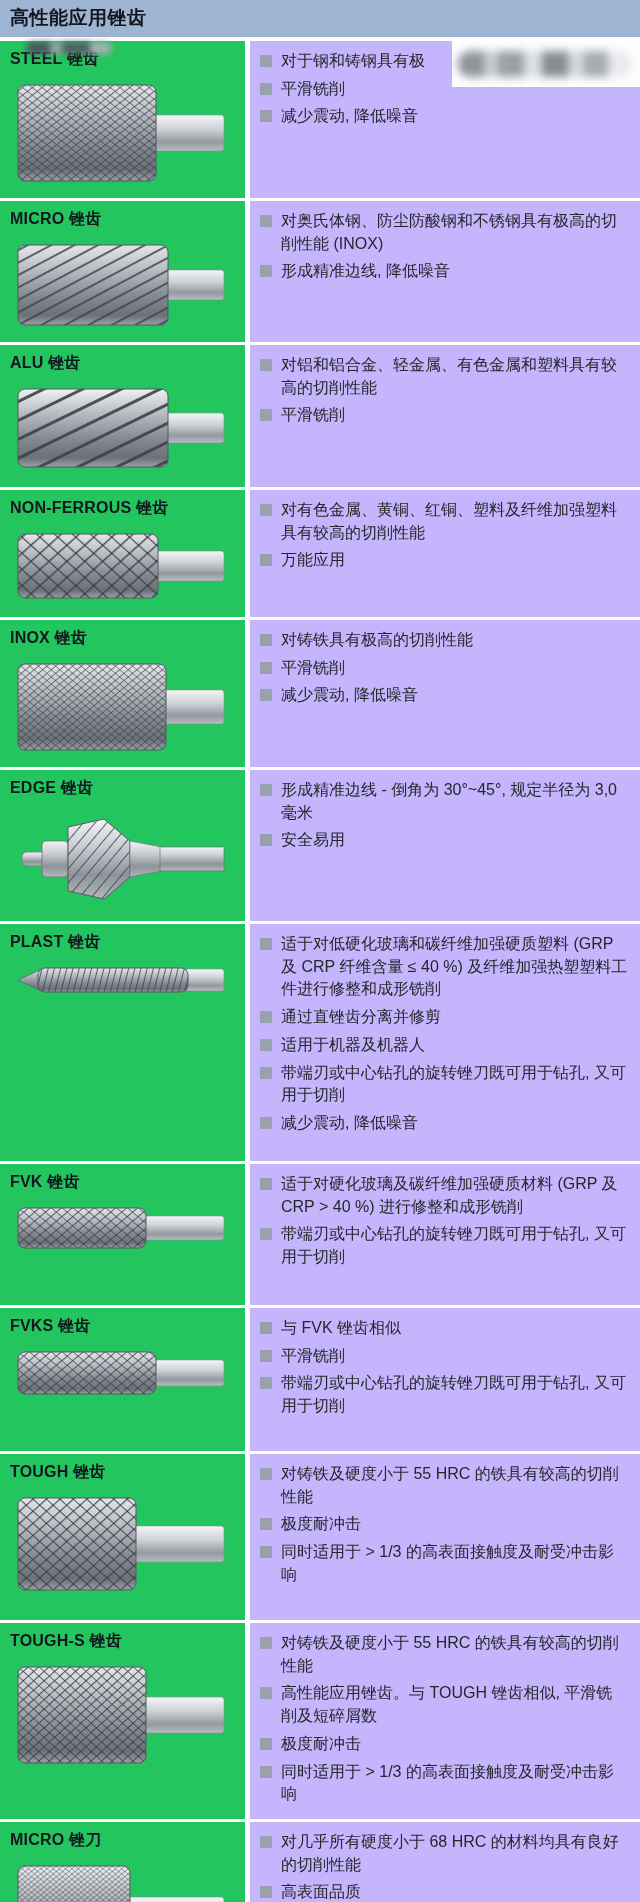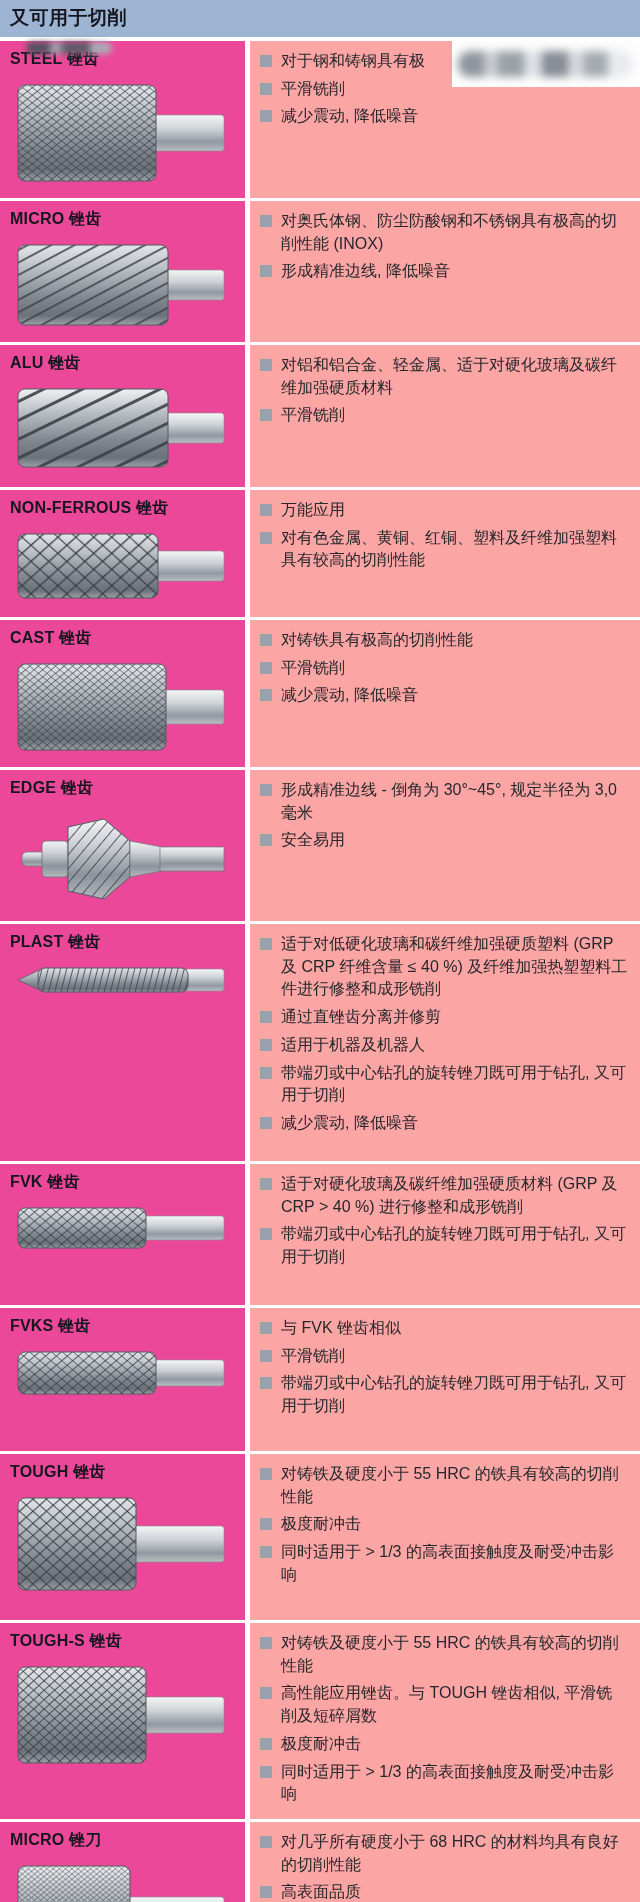--- a/index.html
+++ b/index.html
@@ -1,22 +1,22 @@
 <!DOCTYPE html>
 <html><head>
 <meta charset="utf-8">
 <style>
   html,body{margin:0;padding:0;background:#fff;}
   body{width:640px;font-family:"Liberation Sans",sans-serif;}
   .page{width:640px;}
   .header{background:#9db4d2;padding:5px 10px 6px;border-bottom:4px solid #fff;}
   .header-title{font-weight:bold;font-size:19px;color:#14151e;letter-spacing:0.5px;}
   #rows .row{display:flex;border-bottom:3px solid #fff;}
-  .cell-left{flex:0 0 245px;width:245px;background:#ec4899;padding:8px 6px 8px 10px;position:relative;box-sizing:border-box;}
-  .cell-right{flex:1;background:#fca5a5;border-left:5px solid #fff;padding:9px 12px 8px 10px;position:relative;box-sizing:border-box;}
+  .cell-left{flex:0 0 245px;width:245px;background:#22c55e;padding:8px 6px 8px 10px;position:relative;box-sizing:border-box;}
+  .cell-right{flex:1;background:#c4b5fd;border-left:5px solid #fff;padding:9px 12px 8px 10px;position:relative;box-sizing:border-box;}
   .row-title{margin:0;font-size:16px;font-weight:bold;color:#15161f;letter-spacing:0.2px;}
   .burr-image{margin-top:10px;padding-left:2px;}
   .bullets{list-style:none;margin:0;padding:0;position:relative;z-index:1;}
   .bullet{display:flex;align-items:flex-start;margin:0 0 5px;}
   .sq{width:12px;height:12px;background:#99a2ac;margin:5px 9px 0 0;flex:0 0 12px;}
   .btwrap{flex:1;}
   .bt{font-size:16px;line-height:1.42;color:#26272b;}
   .censor-patch{position:absolute;top:0;right:0;width:188px;height:46px;background:#fdfdfe;z-index:2;}
   .censor-blobs{margin:10px 8px 0 6px;height:26px;border-radius:12px;filter:blur(4px);
     background:linear-gradient(90deg,#8f959c 0 26px,#c9cdd2 26px 40px,#9aa0a7 40px 66px,#dde0e4 66px 84px,#878d94 84px 110px,#d5d8dc 110px 126px,#a5abb2 126px 150px,#e8eaec 150px 174px);}
@@ -33,21 +33,21 @@
   #rows .row:nth-of-type(9){min-height:143px}
   #rows .row:nth-of-type(10){min-height:166px}
   #rows .row:nth-of-type(11){min-height:172px}
   #rows .row:nth-of-type(12){min-height:140px}
 </style>
 </head>
 <body>
 
 <div class="page">
   <header class="header">
-    <span class="header-title">又可用于切削</span>
+    <span class="header-title">高性能应用锉齿</span>
   </header>
   <main id="rows">
   <section class="row">
     <div class="cell-left">
           <div class="title-smudge"></div>
       <h2 class="row-title">STEEL 锉齿</h2>
       <div class="burr-image"><svg width="215" height="106" viewBox="0 0 215 106">
               <defs>
     <linearGradient id="hg0" x1="0" y1="0" x2="0" y2="1">
       <stop offset="0" stop-color="#e3e6e9"></stop>
@@ -164,21 +164,21 @@
               <rect x="153" y="29" width="59" height="30" rx="3" fill="url(#sg2)" stroke="#878d94" stroke-width="0.6"></rect>
               <rect x="6" y="5" width="150" height="78" rx="7" fill="url(#hg2)"></rect>
               <rect x="6" y="5" width="150" height="78" rx="7" fill="url(#pa2)" opacity="0.9"></rect>
               <rect x="6" y="5" width="150" height="78" rx="7" fill="none" stroke="#545a61" stroke-width="1"></rect>
             </svg></div>
     </div>
     <div class="cell-right">
       <ul class="bullets">
             <li class="bullet">
               <span class="sq"></span>
-              <div class="btwrap"><span class="bt">对铝和铝合金、轻金属、适于对硬化玻璃及碳纤维加强硬质材料</span></div>
+              <div class="btwrap"><span class="bt">对铝和铝合金、轻金属、有色金属和塑料具有较高的切削性能</span></div>
             </li>
             <li class="bullet">
               <span class="sq"></span>
               <div class="btwrap"><span class="bt">平滑铣削</span></div>
             </li>
           </ul>
     </div>
   </section>
 
   <section class="row">
@@ -210,33 +210,33 @@
               <rect x="6" y="5" width="140" height="64" rx="7" fill="url(#hg3)"></rect>
               <rect x="6" y="5" width="140" height="64" rx="7" fill="url(#pa3)" opacity="0.9"></rect>
               <rect x="6" y="5" width="140" height="64" rx="7" fill="url(#pb3)" opacity="0.85"></rect>
               <rect x="6" y="5" width="140" height="64" rx="7" fill="none" stroke="#545a61" stroke-width="1"></rect>
             </svg></div>
     </div>
     <div class="cell-right">
       <ul class="bullets">
             <li class="bullet">
               <span class="sq"></span>
+              <div class="btwrap"><span class="bt">对有色金属、黄铜、红铜、塑料及纤维加强塑料具有较高的切削性能</span></div>
+            </li>
+            <li class="bullet">
+              <span class="sq"></span>
               <div class="btwrap"><span class="bt">万能应用</span></div>
             </li>
-            <li class="bullet">
-              <span class="sq"></span>
-              <div class="btwrap"><span class="bt">对有色金属、黄铜、红铜、塑料及纤维加强塑料具有较高的切削性能</span></div>
-            </li>
-          </ul>
-    </div>
-  </section>
-
-  <section class="row">
-    <div class="cell-left">
-      <h2 class="row-title">CAST 锉齿</h2>
+          </ul>
+    </div>
+  </section>
+
+  <section class="row">
+    <div class="cell-left">
+      <h2 class="row-title">INOX 锉齿</h2>
       <div class="burr-image"><svg width="215" height="96" viewBox="0 0 215 96">
               <defs>
     <linearGradient id="hg4" x1="0" y1="0" x2="0" y2="1">
       <stop offset="0" stop-color="#e3e6e9"></stop>
       <stop offset="0.3" stop-color="#b9bec4"></stop>
       <stop offset="0.65" stop-color="#82888f"></stop>
       <stop offset="0.88" stop-color="#6b7178"></stop>
       <stop offset="1" stop-color="#9aa0a6"></stop>
     </linearGradient>
     <linearGradient id="sg4" x1="0" y1="0" x2="0" y2="1">

